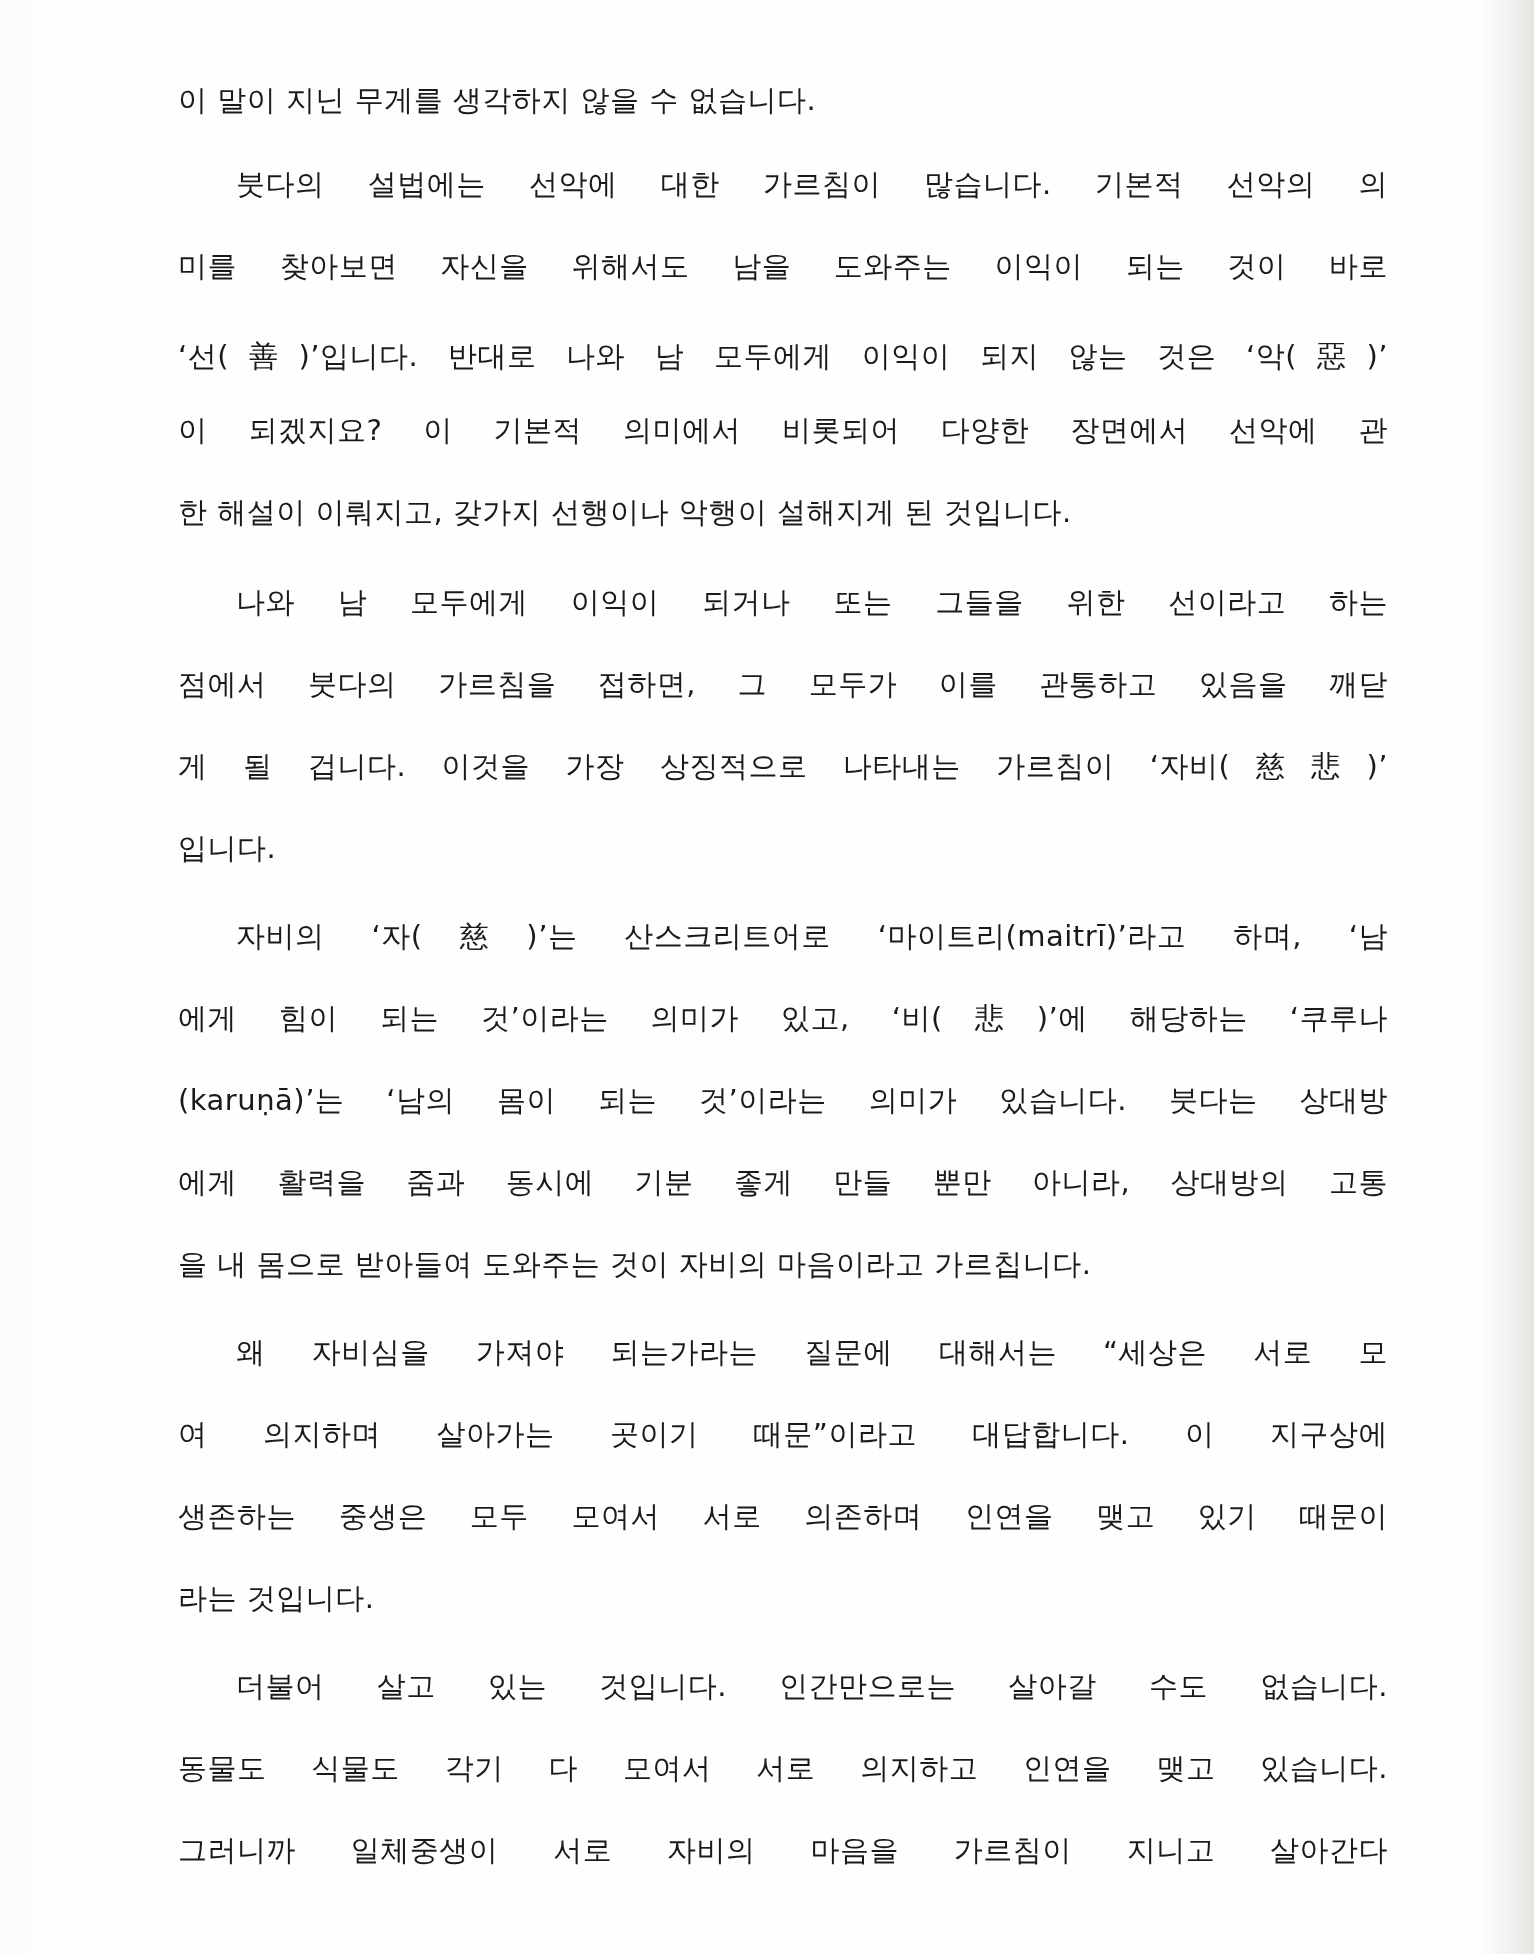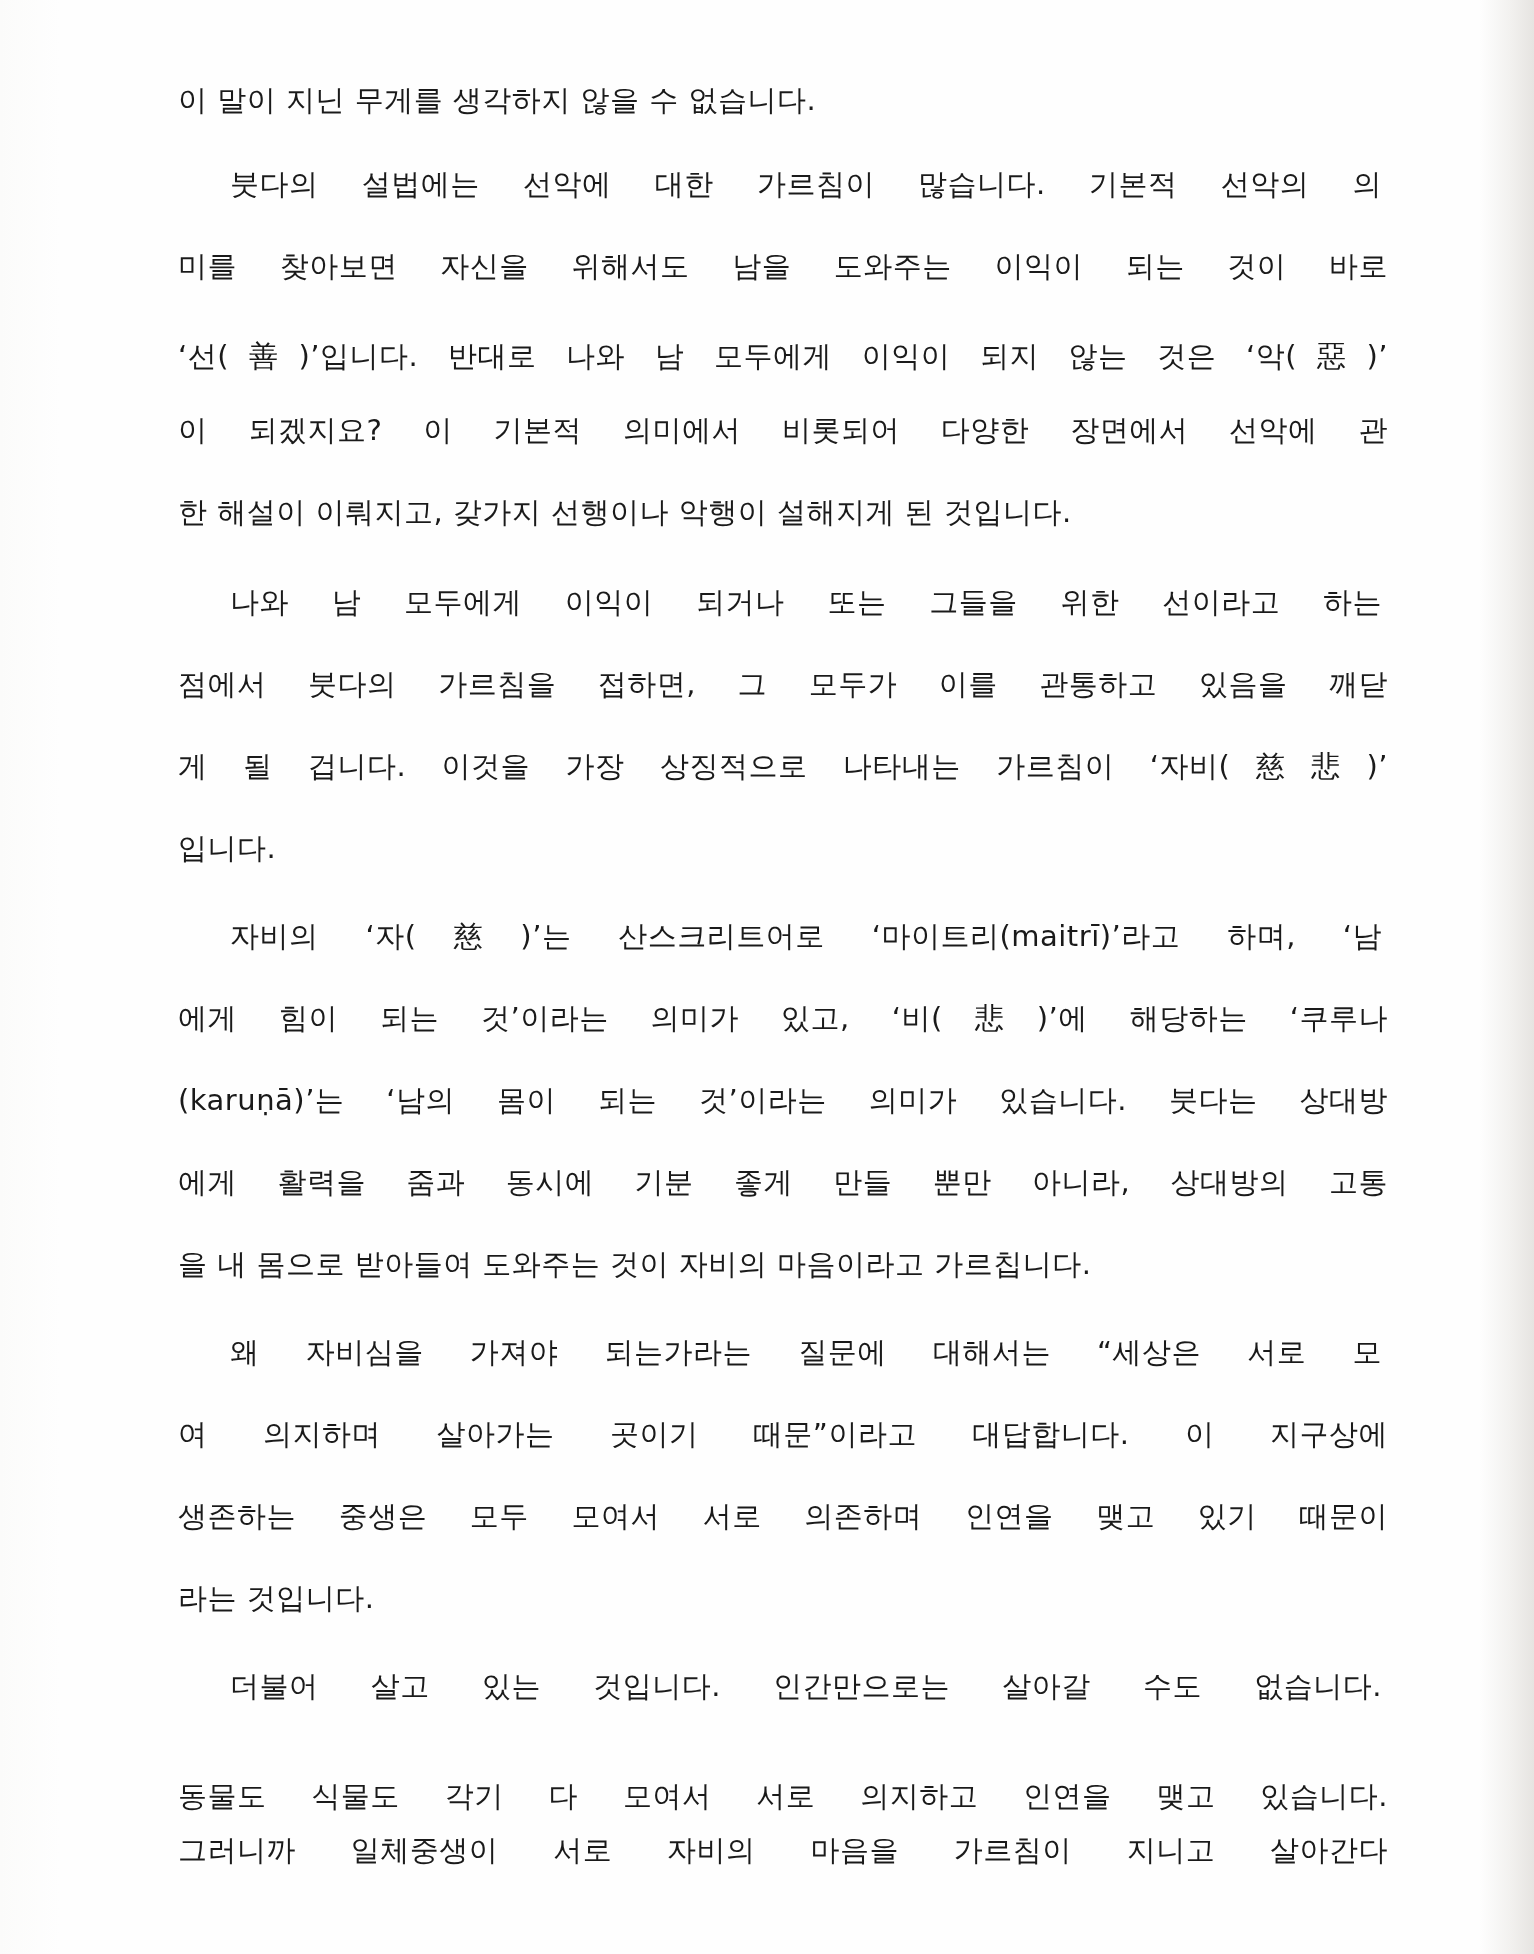--- a/index.html
+++ b/index.html
@@ -40,21 +40,21 @@
       color: #1a1a1a;
       font-family: "DejaVu Sans", "Liberation Sans", sans-serif;
       font-weight: normal;
     }
     .line.justify {
       width: 1210px;
       text-align: justify;
       text-align-last: justify;
     }
     .line.indent {
-      left: 52px;
+      left: 58px;
     }
     .line.indent.justify {
       width: 1152px;
     }
   </style>
 </head>
 <body>
 
 <div class="page">
   <div class="text-block">
@@ -77,17 +77,17 @@
     <div class="line justify" style="top:1000px;">(karuṇā)’는 ‘남의 몸이 되는 것’이라는 의미가 있습니다. 붓다는 상대방</div>
     <div class="line justify" style="top:1082px;">에게 활력을 줌과 동시에 기분 좋게 만들 뿐만 아니라, 상대방의 고통</div>
     <div class="line" style="top:1164px;">을 내 몸으로 받아들여 도와주는 것이 자비의 마음이라고 가르칩니다.</div>
 
     <div class="line indent justify" style="top:1252px;">왜 자비심을 가져야 되는가라는 질문에 대해서는 “세상은 서로 모</div>
     <div class="line justify" style="top:1334px;">여 의지하며 살아가는 곳이기 때문”이라고 대답합니다. 이 지구상에</div>
     <div class="line justify" style="top:1416px;">생존하는 중생은 모두 모여서 서로 의존하며 인연을 맺고 있기 때문이</div>
     <div class="line" style="top:1498px;">라는 것입니다.</div>
 
     <div class="line indent justify" style="top:1586px;">더불어 살고 있는 것입니다. 인간만으로는 살아갈 수도 없습니다.</div>
-    <div class="line justify" style="top:1668px;margin-top:28px;">동물도 식물도 각기 다 모여서 서로 의지하고 인연을 맺고 있습니다.</div>
+    <div class="line justify" style="top:1668px;">동물도 식물도 각기 다 모여서 서로 의지하고 인연을 맺고 있습니다.</div>
     <div class="line justify" style="top:1750px;">그러니까 일체중생이 서로 자비의 마음을 가르침이 지니고 살아간다</div>
 
   </div>
 </div>
 
 </body></html>

